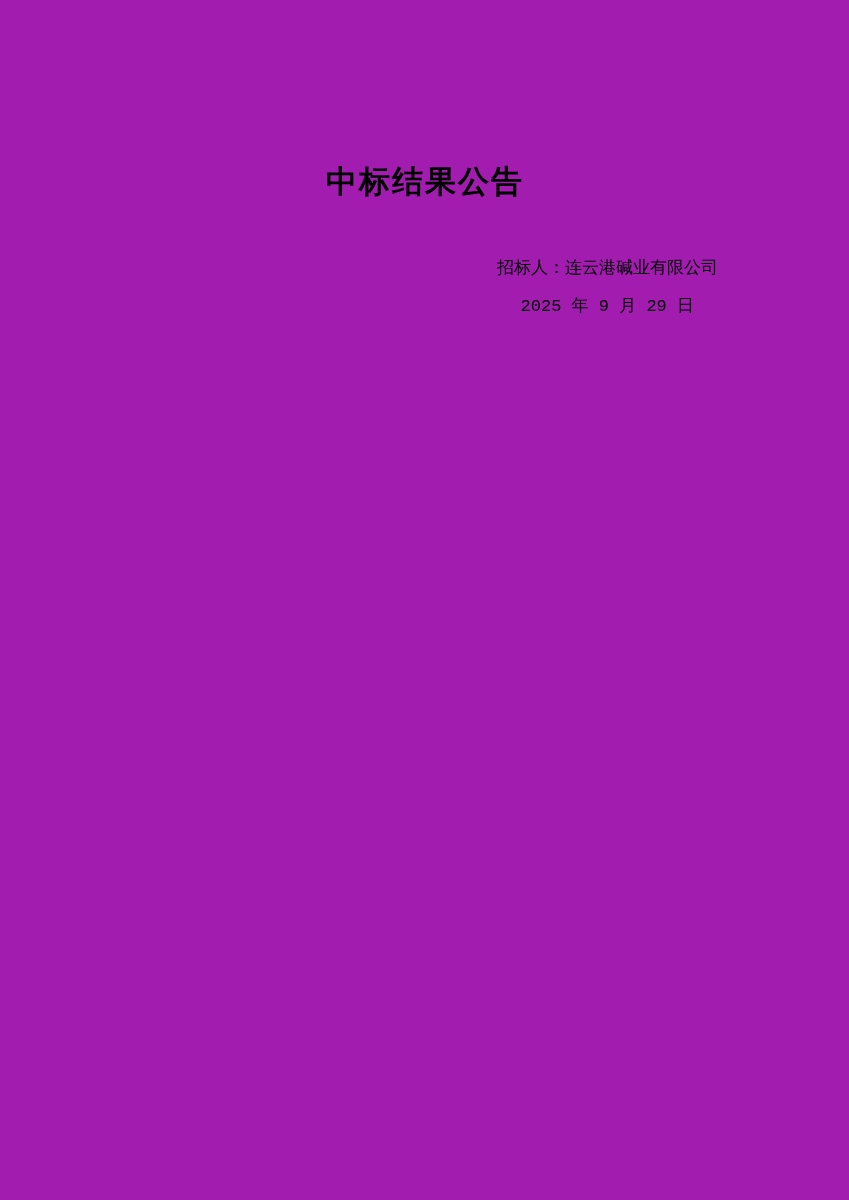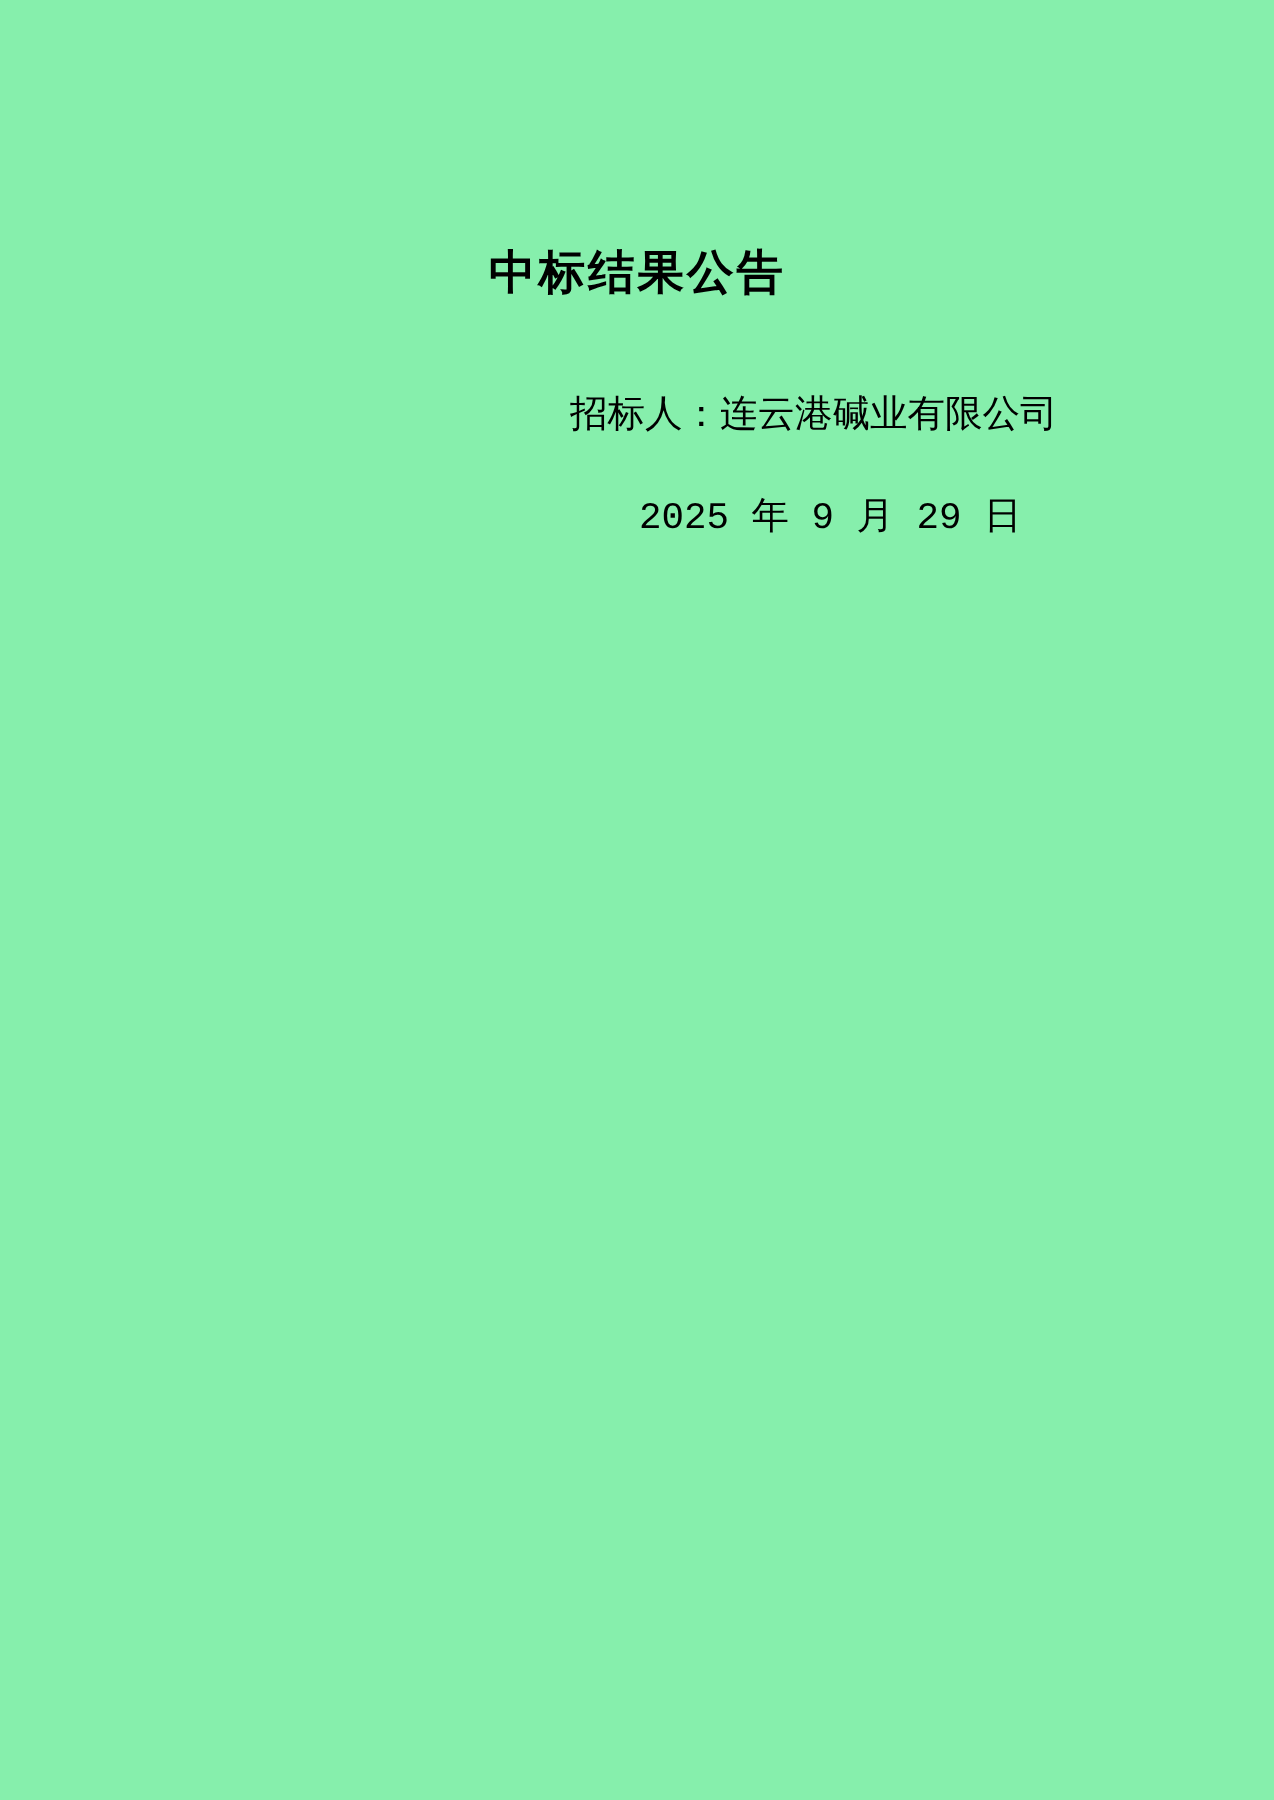--- a/index.html
+++ b/index.html
@@ -9,21 +9,21 @@
   }
   body {
     font-family: "Liberation Sans", "DejaVu Sans", sans-serif;
     color: #000000;
   }
   .page {
     position: relative;
     width: 849px;
     height: 1200px;
     margin: 0 auto;
-    background: #86efac;
+    background: #a21caf;
     overflow: hidden;
     box-sizing: border-box;
   }
   .content {
     position: absolute;
     left: 118px;
     top: 0;
     width: 614px;
   }
   .doc-title {
@@ -54,23 +54,23 @@
     margin: 0;
     text-indent: 2.2em;
     white-space: pre;
   }
   .signature-block {
     margin-top: 48px;
     text-align: right;
     padding-right: 10px;
   }
   .sign-line {
-    font-size: 25px;
+    font-size: 17px;
     line-height: 2.05;
-    margin: 17px;
+    margin: 4px;
     white-space: pre;
   }
   .sign-date {
     padding-right: 24px;
     font-family: Liberation Mono, monospace;
   }
 </style>
 </head>
 <body>
 

